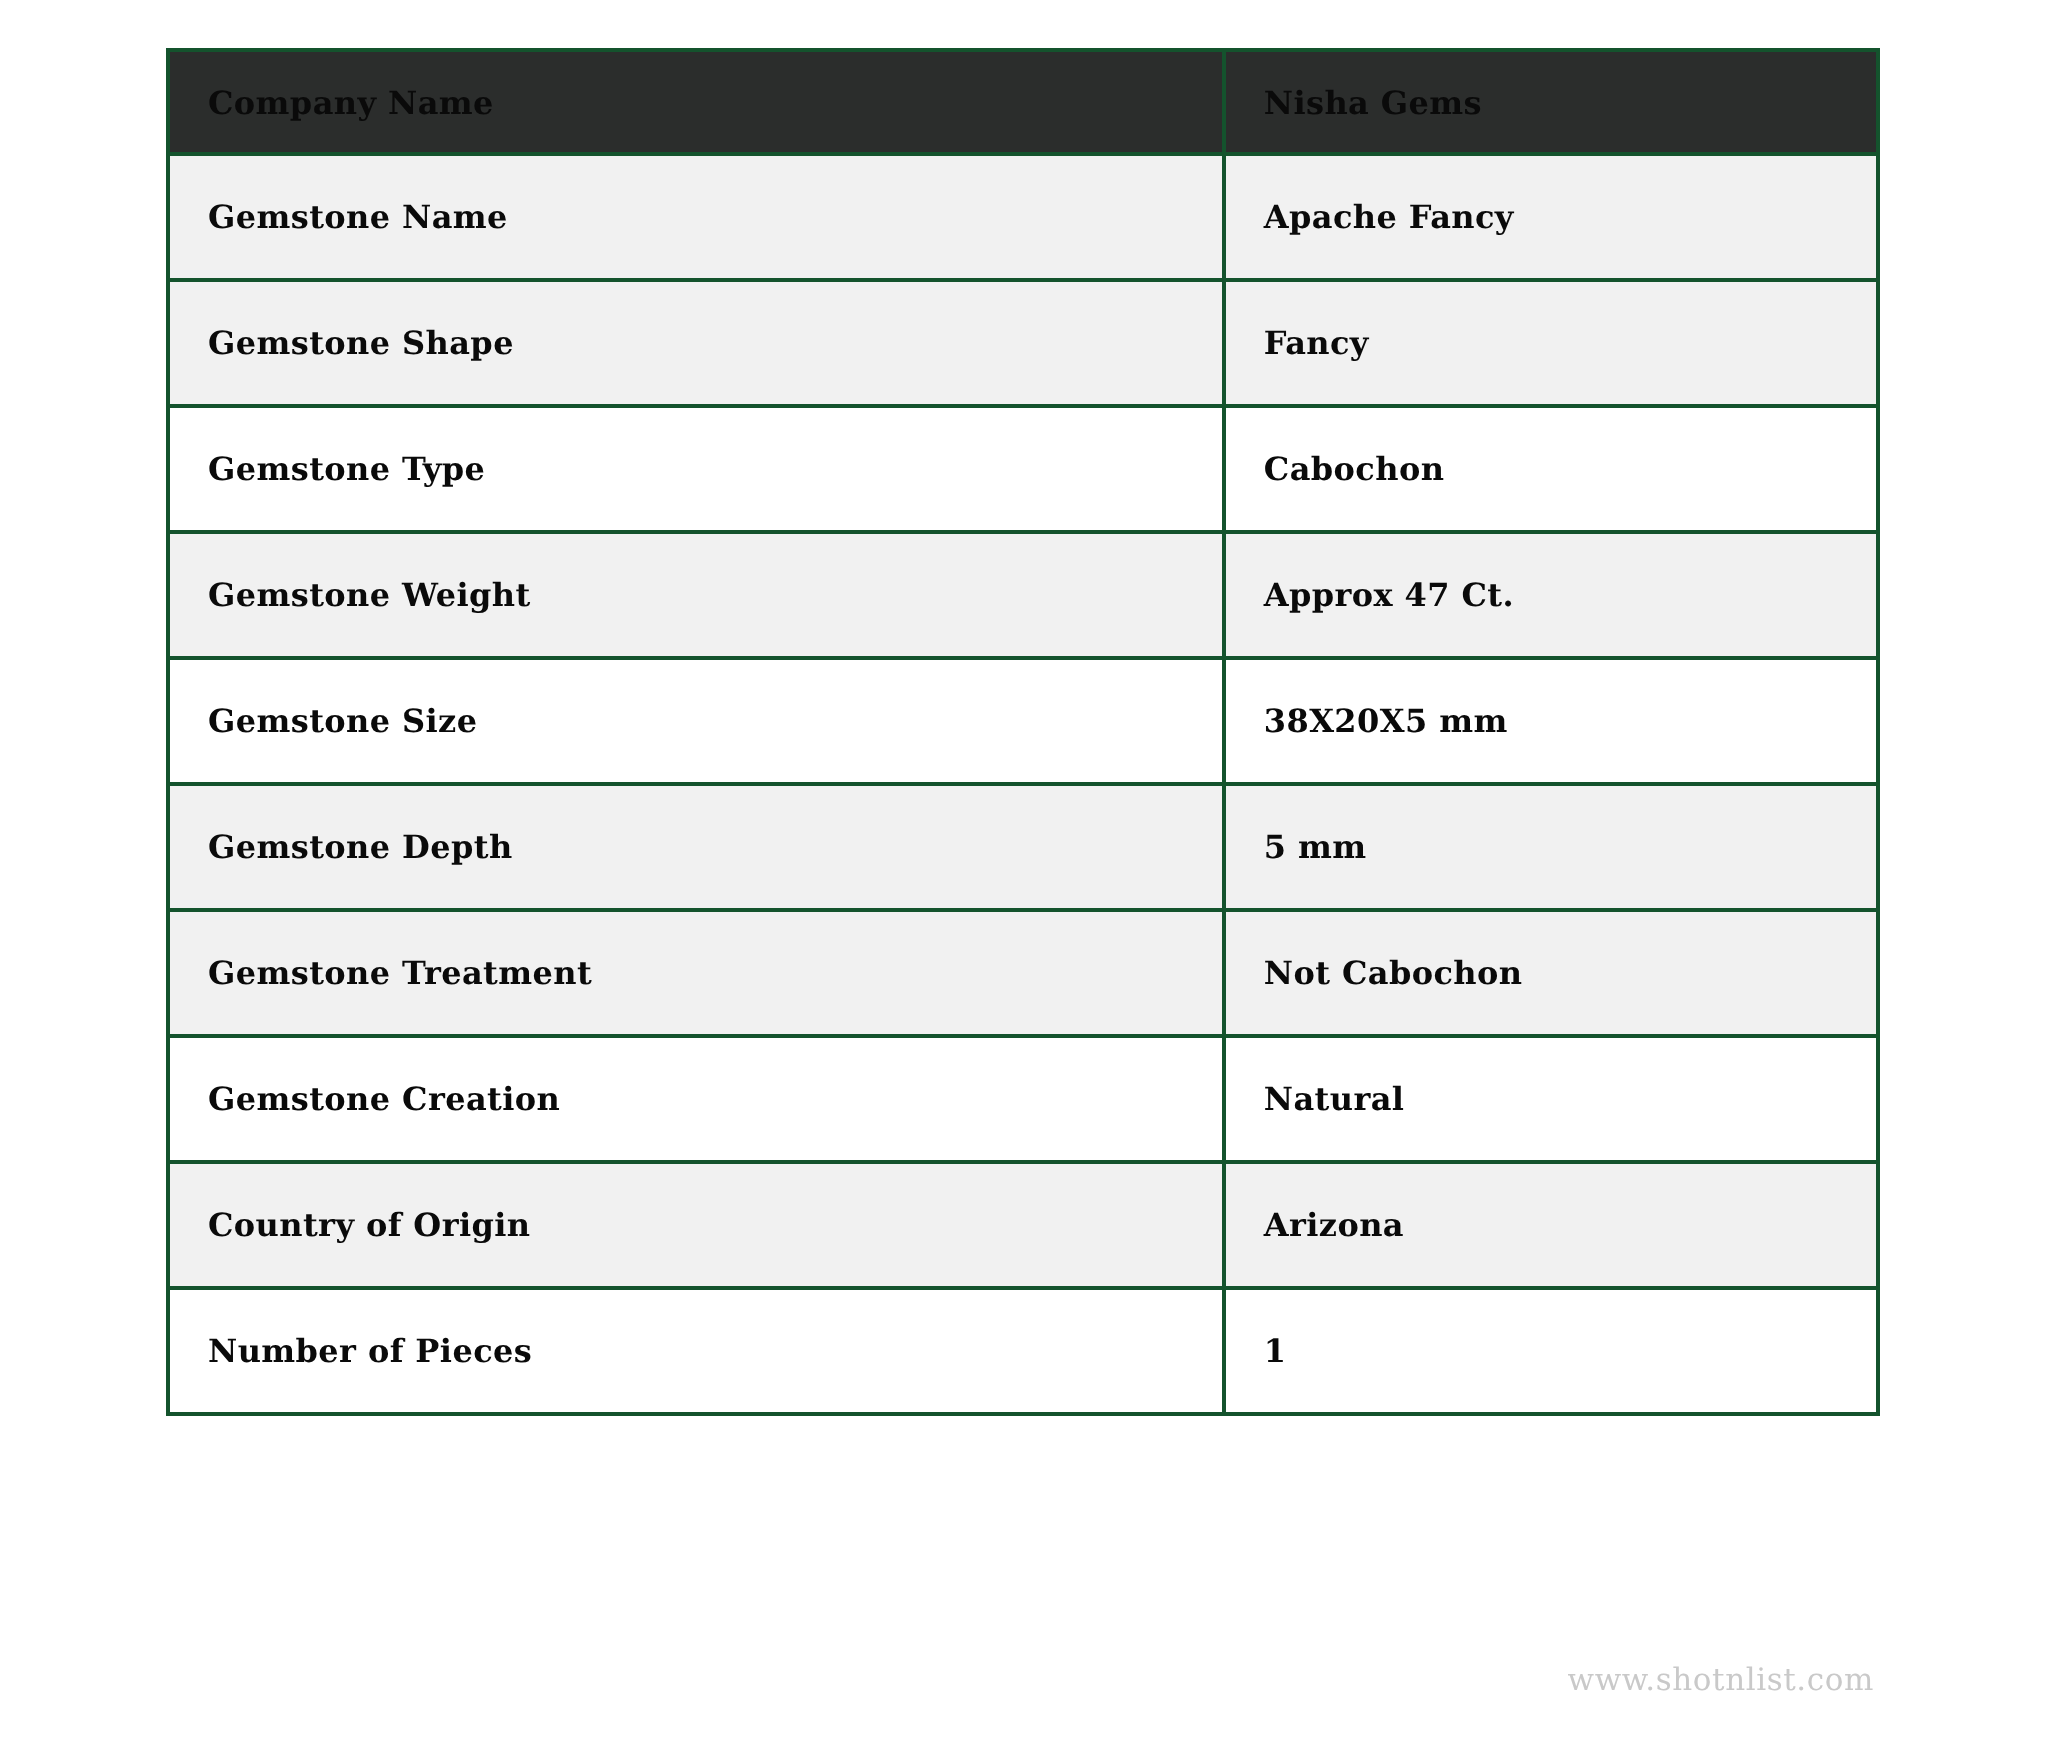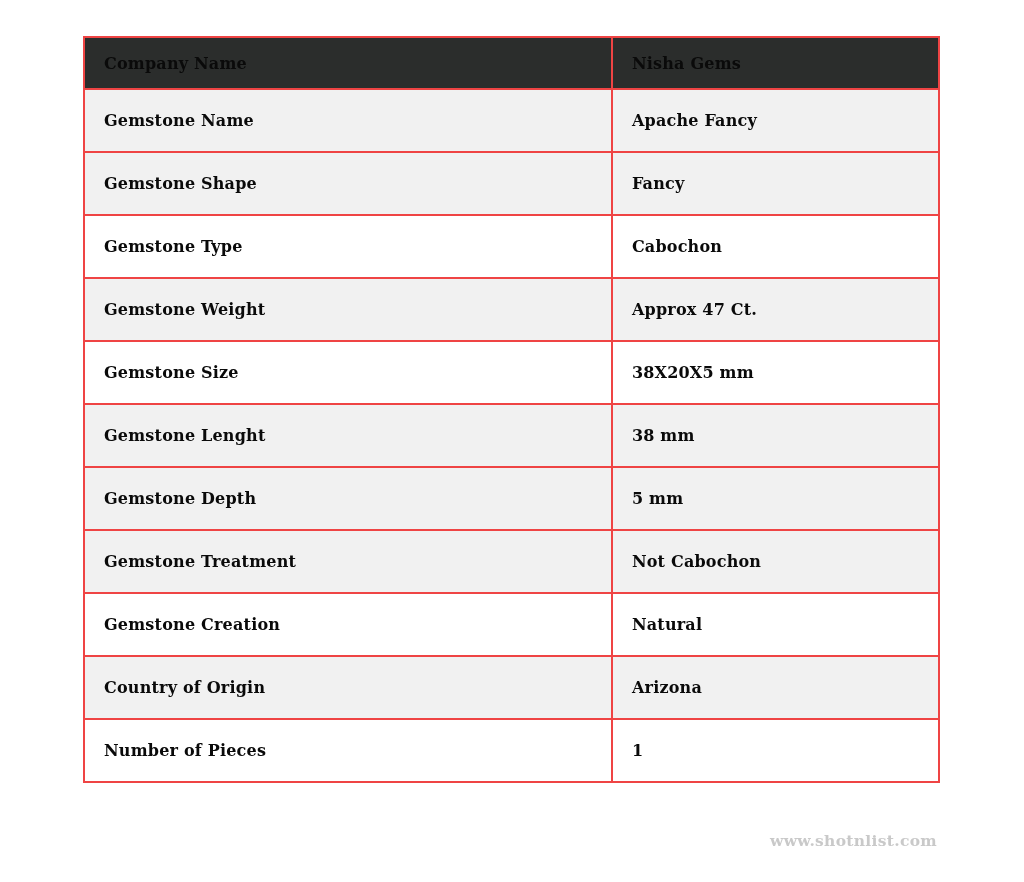--- a/index.html
+++ b/index.html
@@ -10,25 +10,25 @@
     width: 1024px;
     height: 882px;
     background: #ffffff;
     font-family: "DejaVu Serif", serif;
     position: relative;
     overflow: hidden;
   }
   .spec-table {
     position: absolute;
     left: 83px;
-    top: 36px;
+    top: 24px;
     width: 857px;
     border-collapse: separate;
     border-spacing: 2px;
-    background: #ef4444;
+    background: #14532d;
   }
   .spec-table th,
   .spec-table td {
     font-size: 16px;
     font-weight: bold;
     color: #0a0a0a;
     text-align: left;
     vertical-align: middle;
     padding: 0 0 0 19px;
     height: 61px;
@@ -40,21 +40,21 @@
   }
   .spec-table col.c-label { width: 61.8%; }
   .spec-table col.c-value { width: 38.2%; }
   .spec-table tr.alt td { background: #f1f1f1; }
   .spec-table tr.plain td { background: #ffffff; }
   .watermark {
     position: absolute;
     top: 831px;
     right: 87px;
     font-size: 15.5px;
-    font-weight: bold;
+    font-weight: normal;
     color: #c9c9c9;
     font-family: "DejaVu Serif", serif;
     letter-spacing: 0.3px;
   }
 </style>
 </head>
 <body>
 
 <table class="spec-table">
   <colgroup>
@@ -82,24 +82,20 @@
     </tr>
     <tr class="alt">
       <td>Gemstone Weight</td>
       <td>Approx 47 Ct.</td>
     </tr>
     <tr class="plain">
       <td>Gemstone Size</td>
       <td>38X20X5 mm</td>
     </tr>
     <tr class="alt">
-      <td>Gemstone Lenght</td>
-      <td>38 mm</td>
-    </tr>
-    <tr class="alt">
       <td>Gemstone Depth</td>
       <td>5 mm</td>
     </tr>
     <tr class="alt">
       <td>Gemstone Treatment</td>
       <td>Not Cabochon</td>
     </tr>
     <tr class="plain">
       <td>Gemstone Creation</td>
       <td>Natural</td>

